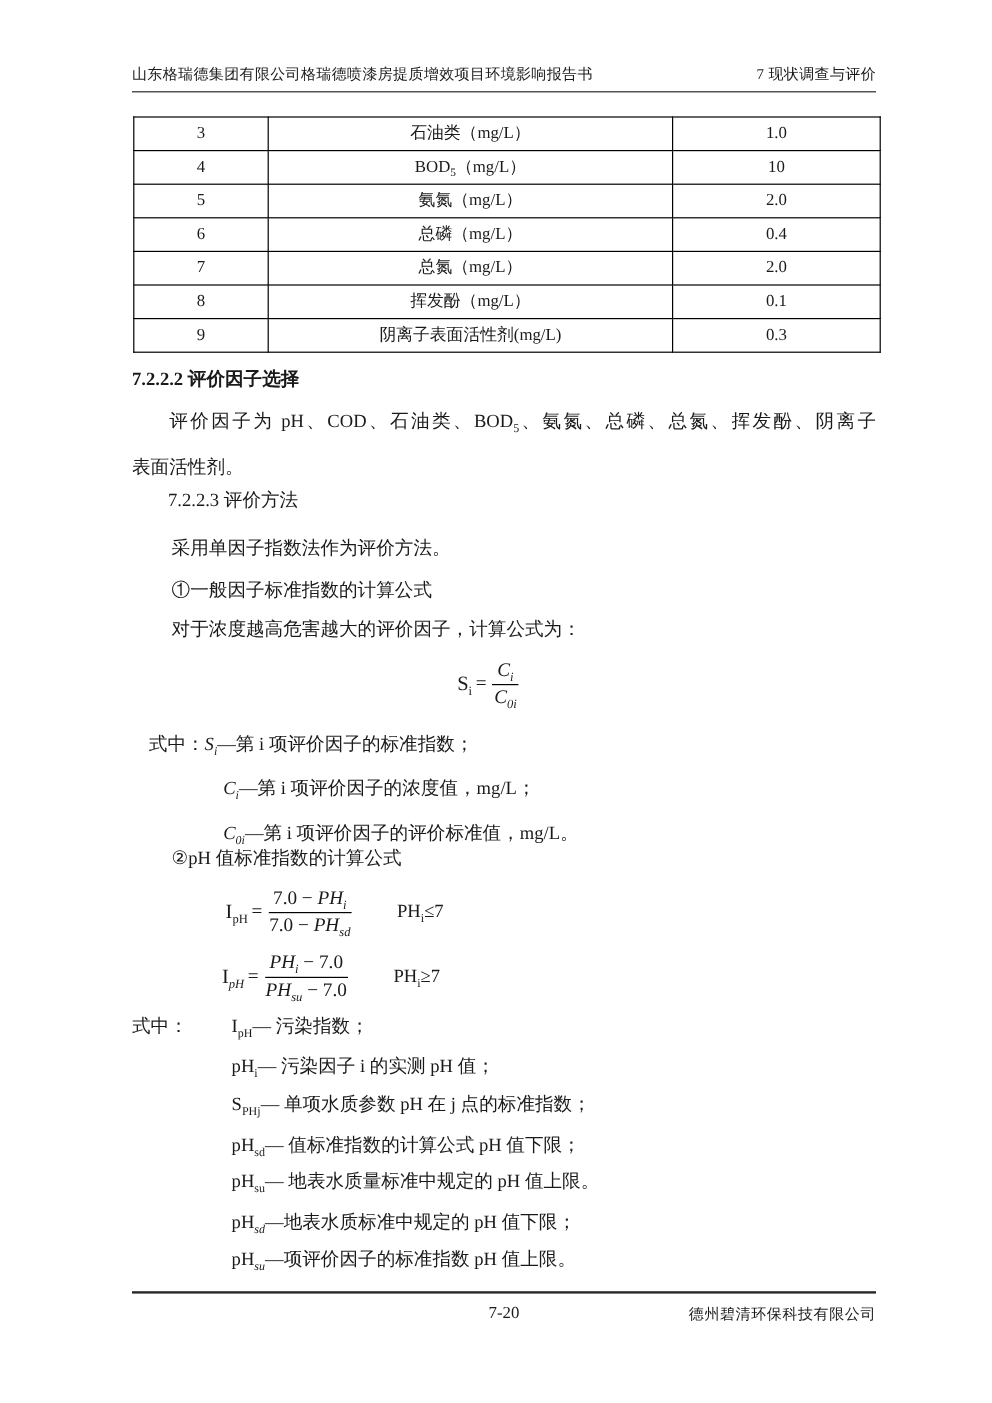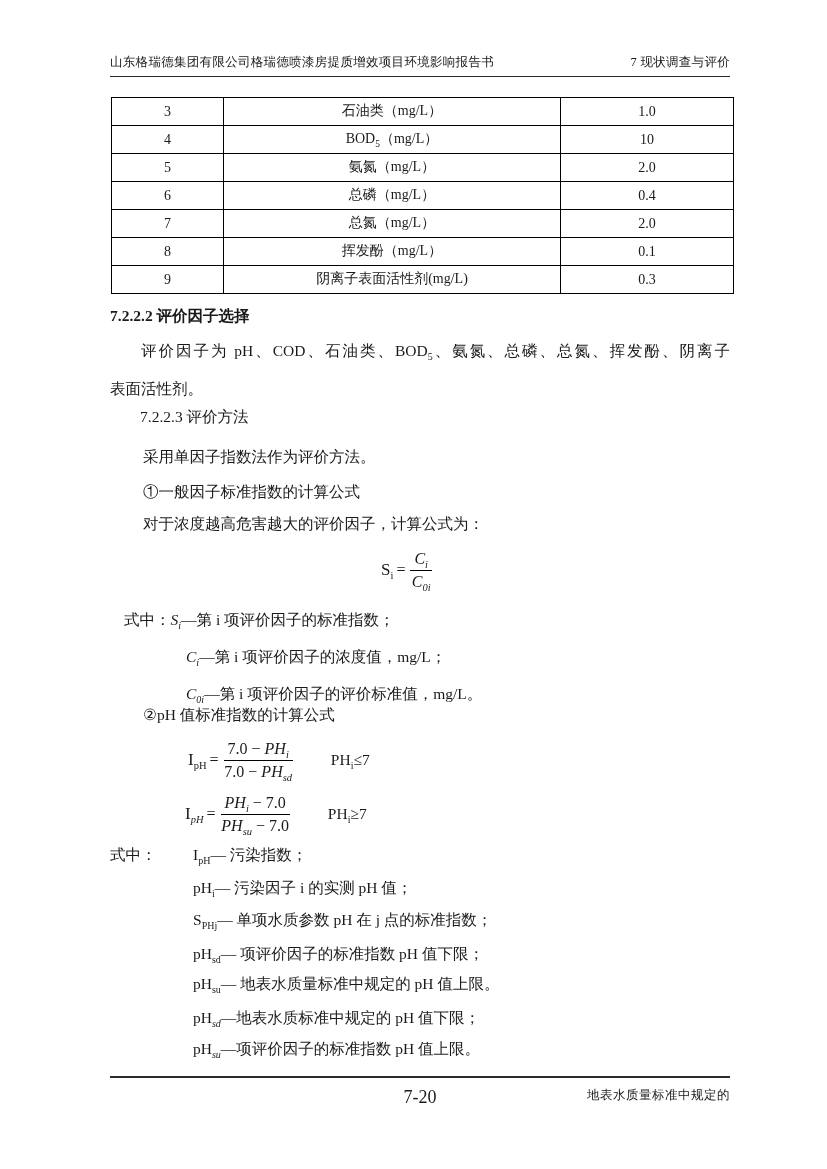--- a/index.html
+++ b/index.html
@@ -72,21 +72,21 @@
   .defs1-line{left:186px;}
   .defs1-line .term{font-style:italic;}
   .defs1-first{left:124px;}
   
   .footer{
     position:absolute;left:110px;top:1076px;width:620px;
     border-top:2px solid #2a2a2a;
   }
   .footer-page{
     display:block;text-align:center;
-    margin-top:9px;font-size:18px;
+    margin-top:9px;font-size:14px;
   }
   .footer-company{
     position:absolute;right:0;top:9px;
     font-size:12.5px;letter-spacing:.5px;
   }
 </style>
 </head>
 <body>
 
 <div class="page">
@@ -178,23 +178,23 @@
       <span class="num"><span class="it"><span>PH</span><sub>i</sub></span><span> − 7.0</span></span>
       <span class="den"><span class="it"><span>PH</span><sub>su</sub></span><span> − 7.0</span></span>
     </span>
     <span class="cond"><span>PH</span><sub>i</sub><span>≥7</span></span>
   </div>
 
   <div class="def-label" style="left:110px;top:845px;">式中：</div>
   <div class="def-line" style="top:845px;"><span><span>I</span><sub>pH</sub></span><span>— 污染指数；</span></div>
   <div class="def-line" style="top:878px;"><span><span>pH</span><sub>i</sub></span><span>— 污染因子 i 的实测 pH 值；</span></div>
   <div class="def-line" style="top:910px;"><span><span>S</span><sub>PHj</sub></span><span>— 单项水质参数 pH 在 j 点的标准指数；</span></div>
-  <div class="def-line" style="top:944px;"><span><span>pH</span><sub>sd</sub></span><span>— 项评价因子的标准指数 pH 值下限；</span></div>
+  <div class="def-line" style="top:944px;"><span><span>pH</span><sub>sd</sub></span><span>— 值标准指数的计算公式 pH 值下限；</span></div>
   <div class="def-line" style="top:974px;"><span><span>pH</span><sub>su</sub></span><span>— 地表水质量标准中规定的 pH 值上限。</span></div>
   <div class="def-line sub-it" style="top:1008px;"><span><span>pH</span><sub>sd</sub></span><span>—地表水质标准中规定的 pH 值下限；</span></div>
   <div class="def-line sub-it" style="top:1039px;"><span><span>pH</span><sub>su</sub></span><span>—项评价因子的标准指数 pH 值上限。</span></div>
 
   <div class="footer">
     <span class="footer-page">7-20</span>
-    <span class="footer-company">地表水质量标准中规定的</span>
+    <span class="footer-company">德州碧清环保科技有限公司</span>
   </div>
 
 </div>
 
 </body></html>

